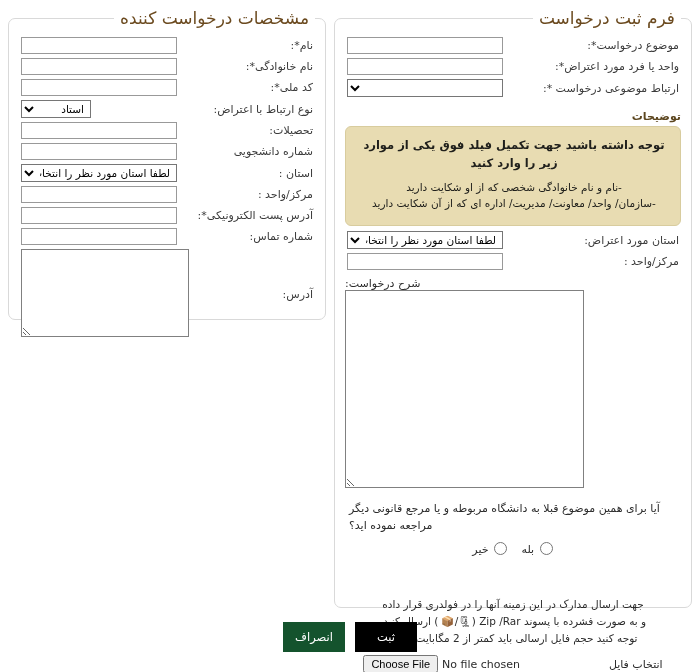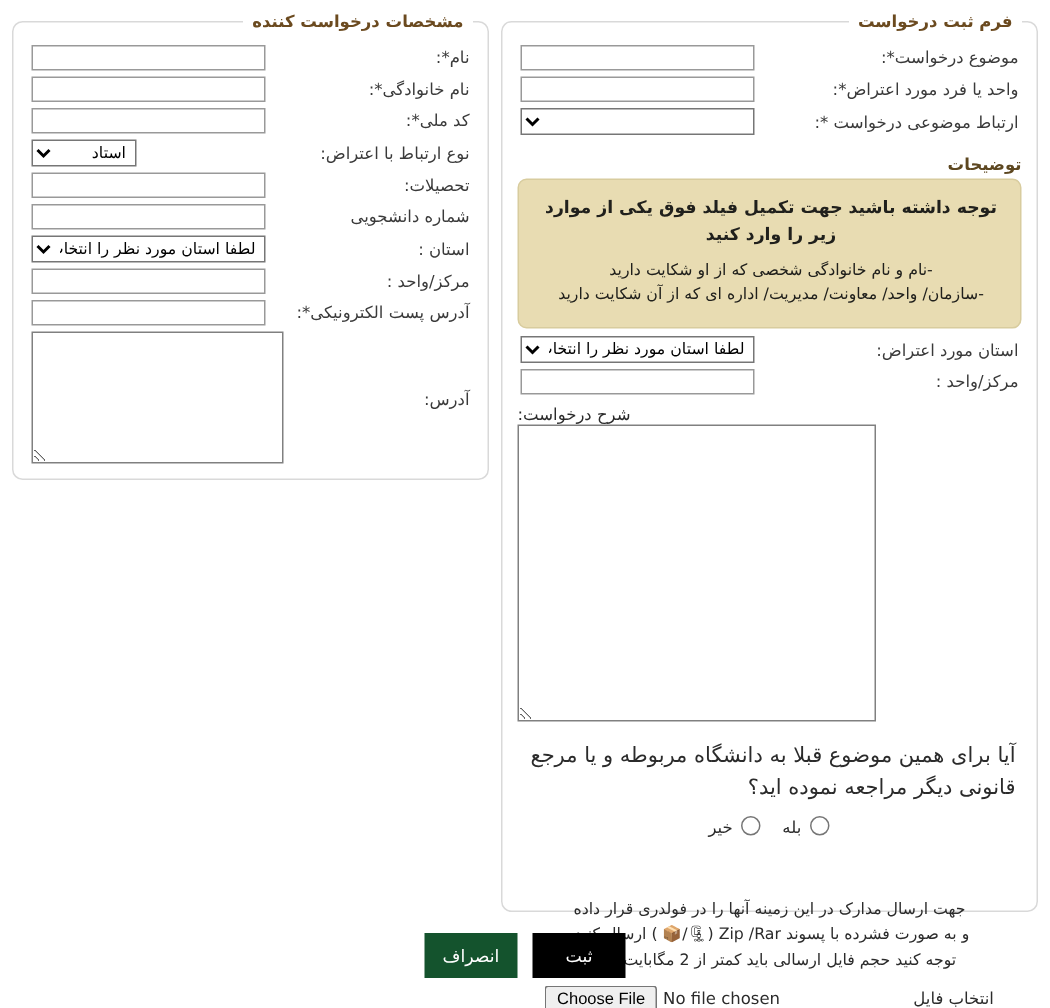--- a/index.html
+++ b/index.html
@@ -34,22 +34,22 @@
   fieldset.panel {
     border: 1px solid #d9d9d9;
     border-radius: 7px;
     margin: 8px 0 0 0;
     padding: 6px 10px 10px 10px;
     box-sizing: border-box;
     background: #ffffff;
   }
   fieldset.panel > legend {
     color: #6b4a1f;
-    font-weight: bold;
-    font-size: 11px;
+    font-weight: normal;
+    font-size: 17px;
     padding: 0 6px 0 6px;
     margin: 0;
   }
   .panel-right { height: 600px; }
   .panel-left  { height: 312px; }
 
   table.formtbl {
     width: 100%;
     border-collapse: separate;
     border-spacing: 0 2px;
@@ -122,22 +122,22 @@
   .notes-line { font-size: 10.5px; }
   .notes-label {
     color: #5d4720;
     font-weight: bold;
     font-size: 11px;
     margin: 10px 0 1px 0;
     text-align: right;
   }
 
   .question {
-    text-align: right;
-    font-size: 14px;
+    text-align: left;
+    font-size: 11px;
     margin: 10px 4px 2px 4px;
     line-height: 1.5;
     color: #2b2b2b;
   }
   .radios {
     text-align: center;
     font-size: 11px;
     margin-top: 8px;
   }
   .radios label { margin: 0 5px; cursor: pointer; }
@@ -336,20 +336,26 @@
               <input class="txt" type="text" value="" style="">
             </td>
           </tr>
           <tr>
             <td class="lbl">آدرس پست الکترونیکی*:</td>
             <td class="fld">
               <input class="txt" type="text" value="" style="">
             </td>
           </tr>
           <tr>
+            <td class="lbl">شماره تماس:</td>
+            <td class="fld">
+              <input class="txt" type="text" value="" style="">
+            </td>
+          </tr>
+          <tr>
             <td class="lbl">آدرس:</td>
             <td class="fld">
               <textarea class="ta ta-address" style=""></textarea>
             </td>
           </tr>
         </tbody>
           </table>
 
       </fieldset>
     </div>

